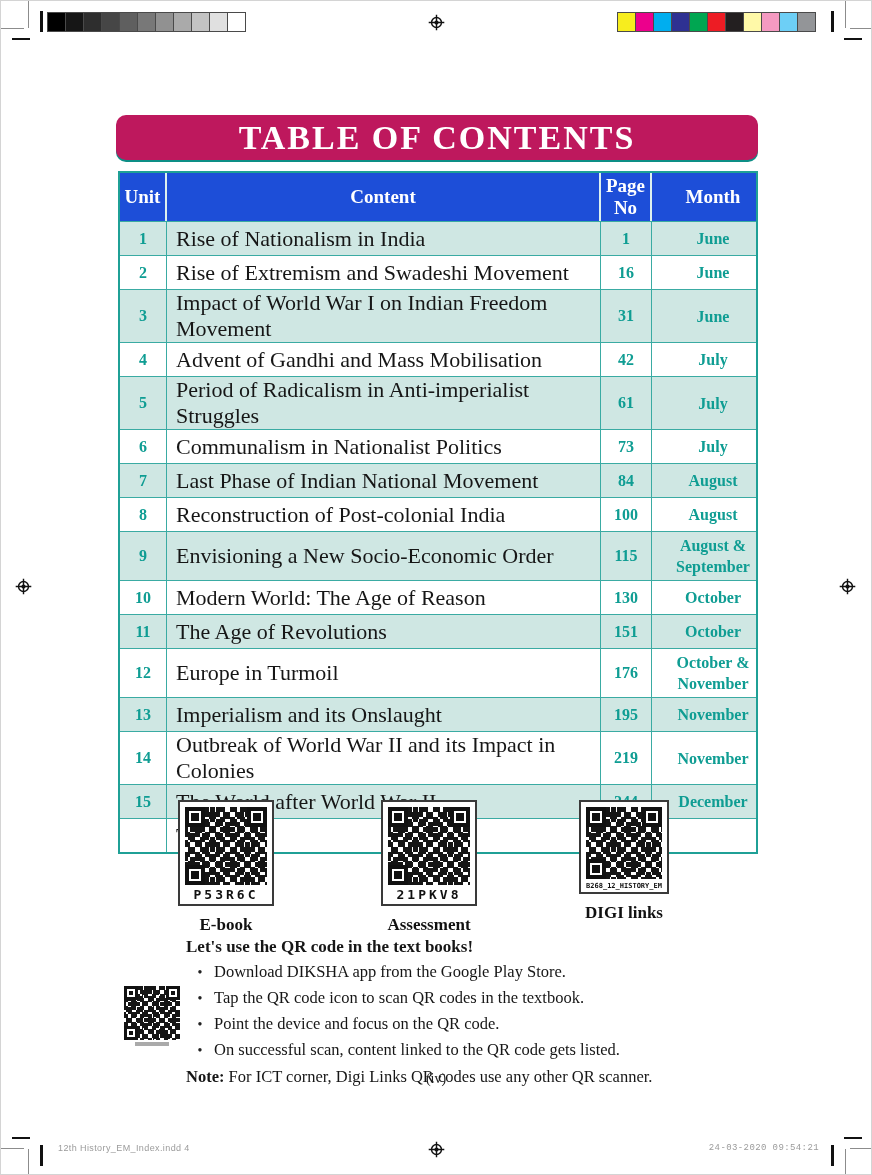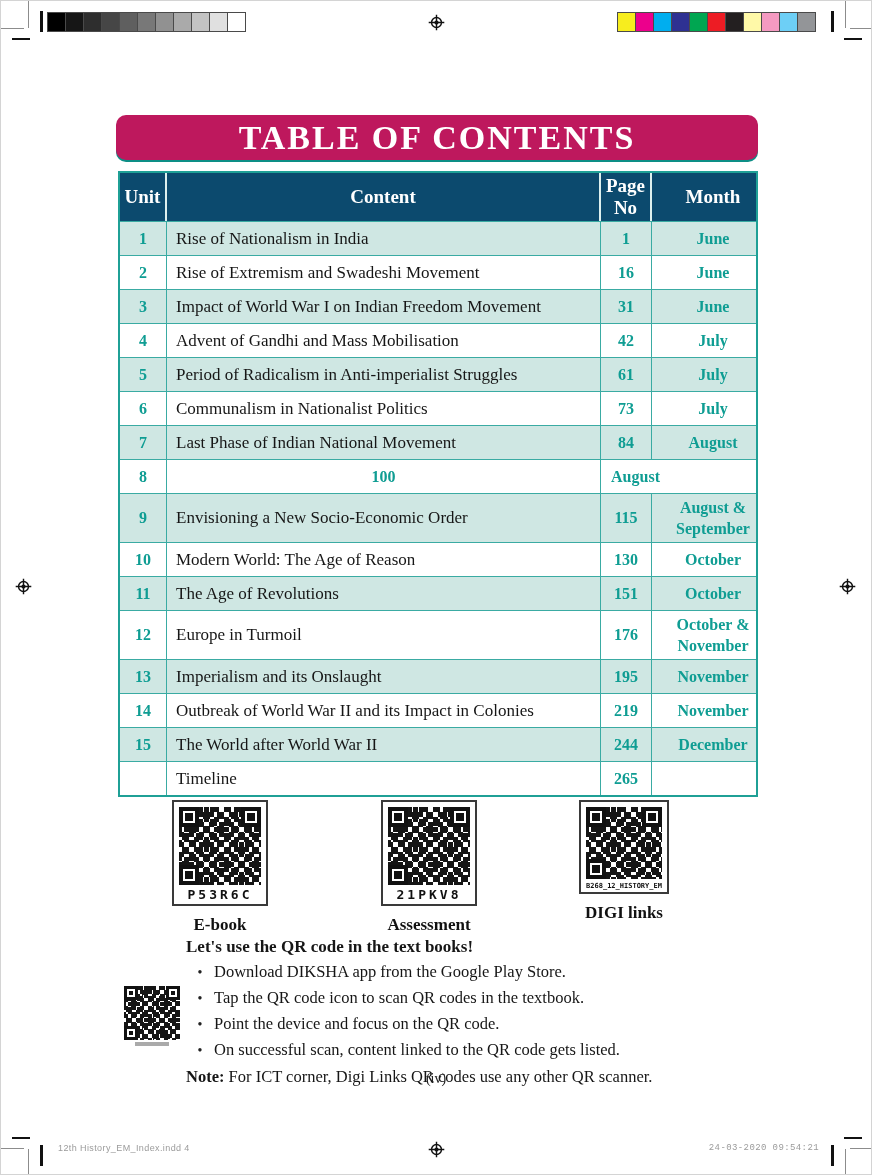--- a/index.html
+++ b/index.html
@@ -36,37 +36,37 @@
 
   
   .toc-table {
     position: absolute; left: 117px; top: 170px; width: 640px;
     border: 2px solid #1fa096; background: #fff;
   }
   .trow { display: grid; grid-template-columns: 47px 434px 51px 1fr; border-top: 1px solid #3aaba3; }
   .trow:first-child { border-top: none; }
   .trow .c { display: flex; align-items: center; min-height: 33px; border-right: 1px solid #3aaba3; }
   .trow .c:last-child { border-right: none; margin-left: 18px; }
-  .thead { background: #0c4a6e; }
+  .thead { background: #1d4ed8; }
   .thead .c {
     min-height: 48px; justify-content: center; border-right: 2px solid #ddf0ee;
     color: #fff; font-weight: bold; font-size: 19px; text-align: center; line-height: 22px; padding: 0 3px;
   }
   .thead .c:last-child { border-right: none; }
   .trow:nth-child(even) { background: #cfe7e3; }
   .c.unit, .c.pageno { justify-content: center; color: #0f9d93; font-weight: bold; font-size: 16px; }
-  .c.content { padding-left: 9px; color: #161616; font-size: 17px; }
+  .c.content { padding-left: 9px; color: #161616; font-size: 22px; }
   .c.month {
     justify-content: center; text-align: center; color: #0f9d93; font-weight: bold;
     font-size: 16px; line-height: 21px; padding: 3px 6px;
   }
 
   
   .qr-fig { position: absolute; width: 134px; display: flex; flex-direction: column; align-items: center; }
-  .qr-fig1 { left: 152px; top: 799px; }
+  .qr-fig1 { left: 158px; top: 799px; }
   .qr-fig2 { left: 361px; top: 799px; }
   .qr-fig3 { left: 556px; top: 799px; }
   .qr-box {
     background: #fff; border: 2px solid #3a3a3a; padding: 5px 5px 2px 5px;
     display: flex; flex-direction: column; align-items: center;
   }
   .qr-pat {
     position: relative; width: 82px; height: 78px;
     background:
       repeating-conic-gradient(#151515 0% 25%, transparent 0% 50%) 0px 0px/10px 10px,
@@ -238,20 +238,21 @@
       <div class="c month">July</div>
     </div>
     <div class="trow">
       <div class="c unit">7</div>
       <div class="c content">Last Phase of Indian National Movement</div>
       <div class="c pageno">84</div>
       <div class="c month">August</div>
     </div>
     <div class="trow">
       <div class="c unit">8</div>
+      <div class="c content">Reconstruction of Post-colonial India</div>
       <div class="c pageno">100</div>
       <div class="c month">August</div>
     </div>
     <div class="trow">
       <div class="c unit">9</div>
       <div class="c content">Envisioning a New Socio-Economic Order</div>
       <div class="c pageno">115</div>
       <div class="c month">August &amp; September</div>
     </div>
     <div class="trow">

